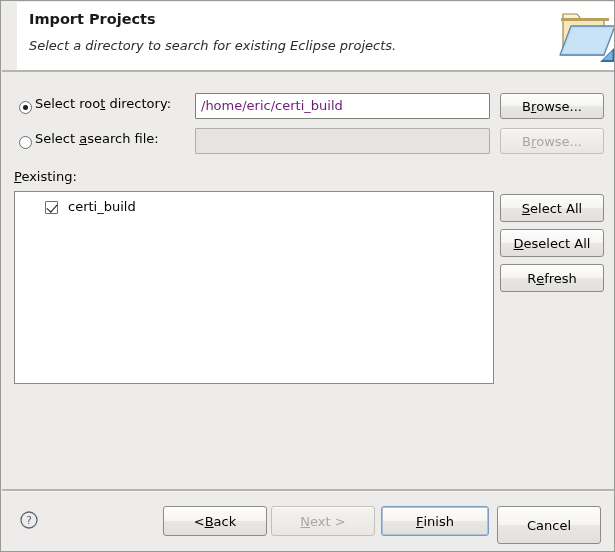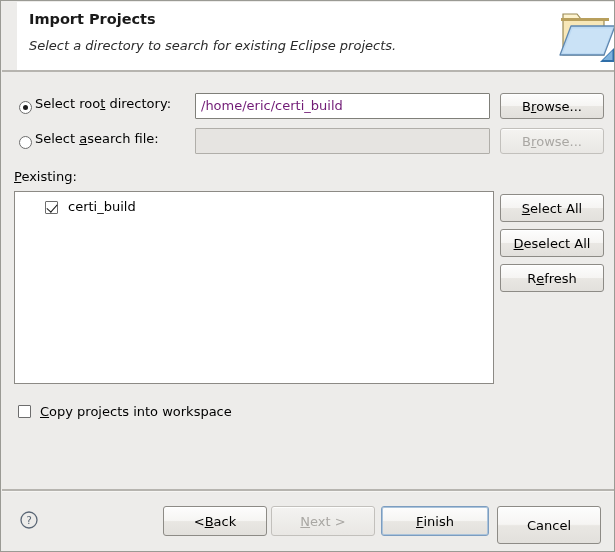--- a/index.html
+++ b/index.html
@@ -272,24 +272,20 @@
         <span class="mn">D</span>
         <span>eselect All</span>
       </div>
 
     <div class="btn" style="left:498px; top:192px; width:104px; height:28px;">
         <span>R</span>
         <span class="mn">e</span>
         <span>fresh</span>
       </div>
 
-    <div class="copy-row" style="left:16px; top:332px;">
-      <span class="checkbox"></span>
-      <span class="label"><span class="mn">C</span><span>opy projects into workspace</span></span>
-    </div>
 
   </div>
 
   <div class="footer-sep"></div>
   <div class="footer"></div>
 
   <svg class="help-icon" viewBox="0 0 20 20">
     <circle cx="10" cy="10" r="8" fill="none" stroke="#5a6675" stroke-width="1.3"></circle>
     <text x="10" y="14.3" text-anchor="middle" font-family="DejaVu Sans, sans-serif" font-size="10.5" fill="#5a6675">?</text>
   </svg>

